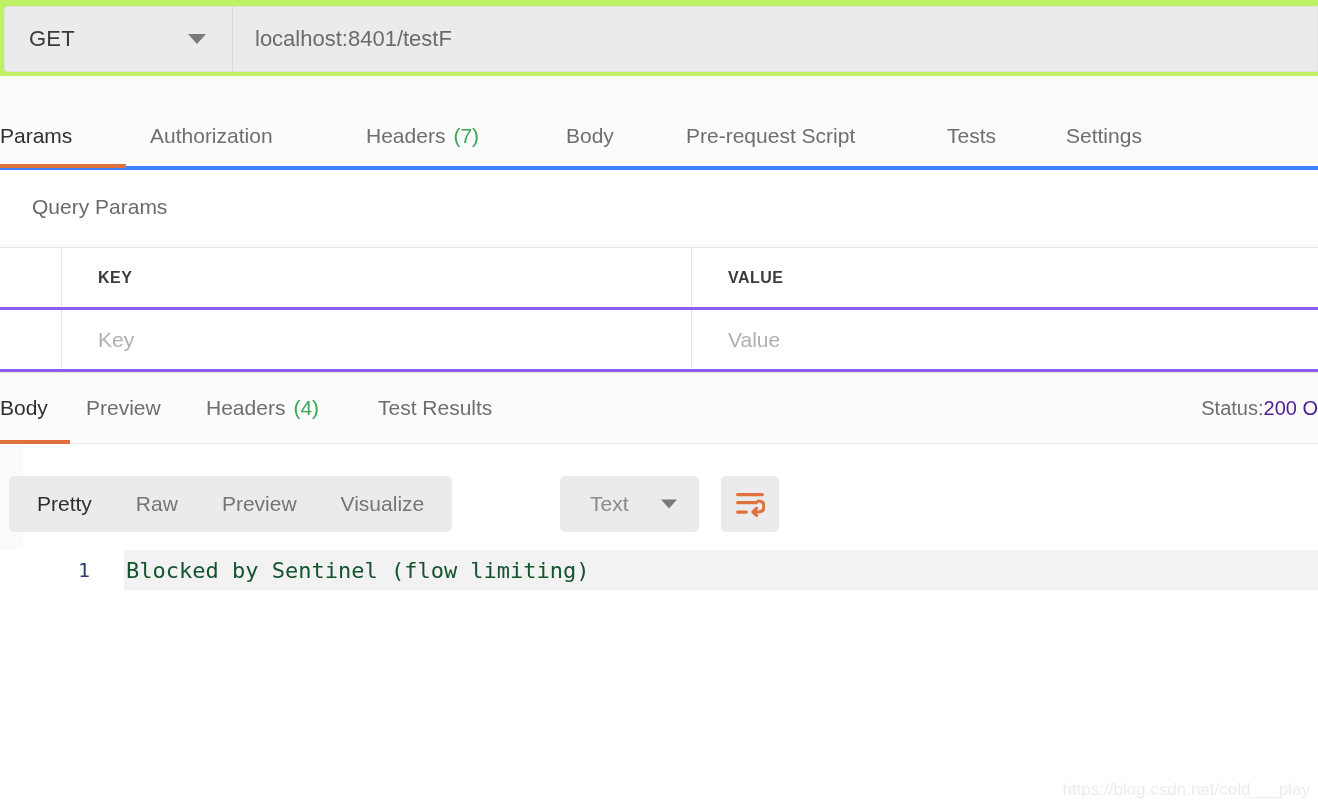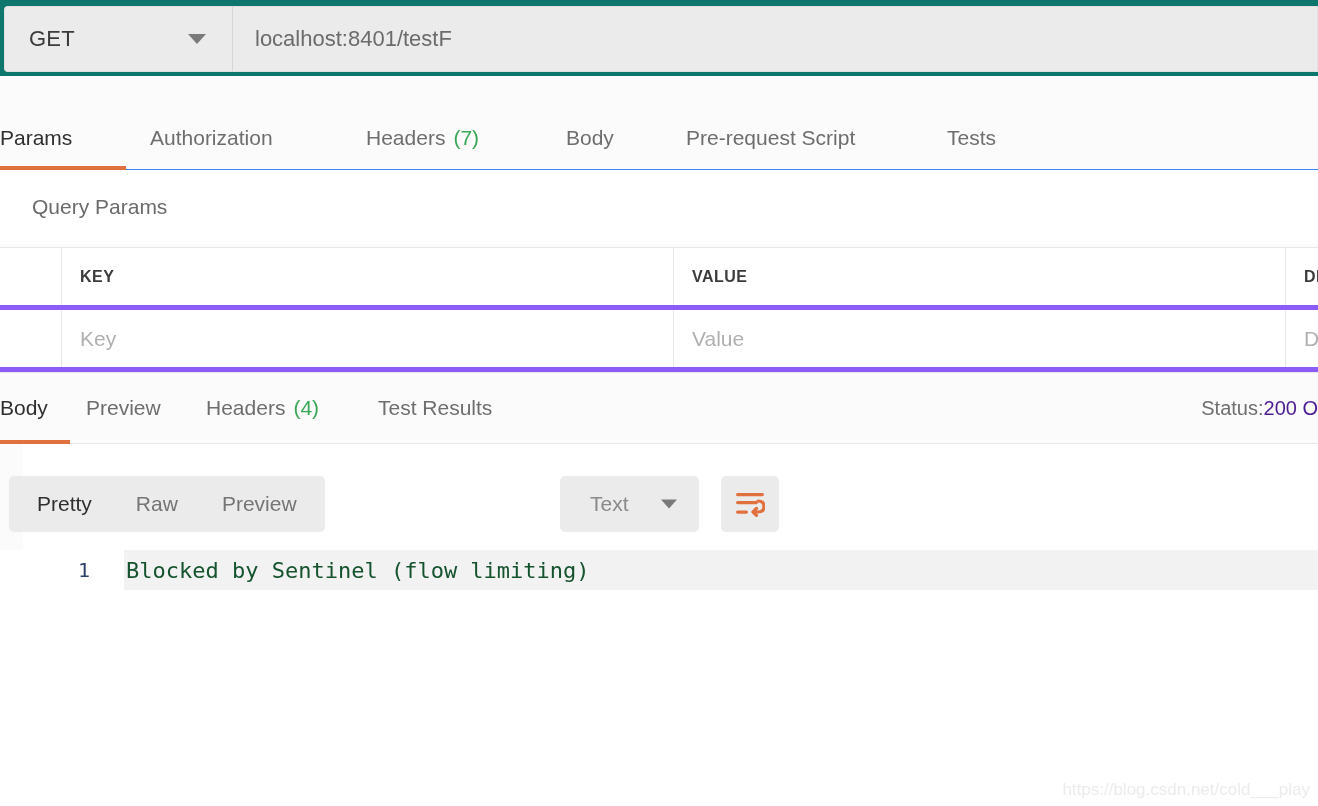--- a/index.html
+++ b/index.html
@@ -8,21 +8,21 @@
     width: 1318px; height: 806px;
     background: #fbfbfb;
     font-family: "Liberation Sans", sans-serif;
     overflow: hidden;
   }
 
   
   .url-bar {
     position: absolute; left: 0; top: 0;
     width: 1318px; height: 76px;
-    background: #0f766e;
+    background: #bef264;
   }
   .method-select {
     position: absolute; left: 4px; top: 6px;
     width: 228px; height: 66px;
     background: #ebebeb;
     border: 1px solid #e0e0e0;
     border-right: none;
     border-radius: 4px 0 0 4px;
     display: flex; align-items: center;
     cursor: pointer;
@@ -54,21 +54,21 @@
     margin-left: 22px;
     font-size: 22px;
     color: #6b6b6b;
   }
 
   
   .req-tabs {
     position: absolute; left: 0; top: 106px;
     width: 1318px; height: 64px;
     background: #fbfbfb;
-    border-bottom: 1px solid #3b82f6;
+    border-bottom: 4px solid #3b82f6;
     display: flex; align-items: center;
   }
   .req-tab {
     position: relative;
     height: 64px;
     display: flex; align-items: center;
     font-size: 21px;
     color: #6e6e6e;
     cursor: pointer;
     white-space: nowrap;
@@ -93,21 +93,21 @@
     font-size: 21px;
     color: #6b6b6b;
   }
 
   .params-table {
     position: absolute; left: 0; top: 247px;
     width: 1318px;
     background: #fff;
     border-top: 1px solid #e8e8e8;
   }
-  .ptr { display: flex; height: 62px; border-bottom: 5px solid #8b5cf6; }
+  .ptr { display: flex; height: 62px; border-bottom: 3px solid #8b5cf6; gap: 18px; }
   .pcell {
     display: flex; align-items: center;
     border-right: 1px solid #e8e8e8;
     height: 100%;
     overflow: hidden;
   }
   .pcell.check { width: 62px; flex: none; }
   .pcell.key   { width: 612px; flex: none; }
   .pcell.value { width: 612px; flex: none; }
   .pcell.desc  { width: 400px; flex: none; border-right: none; }
@@ -257,20 +257,23 @@
       <span class="tab-count">(7)</span>
     </div>
     <div class="req-tab" style="position: absolute; left: 566px; width: 66px;">
       <span>Body</span>
     </div>
     <div class="req-tab" style="position: absolute; left: 686px; width: 203px;">
       <span>Pre-request Script</span>
     </div>
     <div class="req-tab" style="position: absolute; left: 947px; width: 63px;">
       <span>Tests</span>
+    </div>
+    <div class="req-tab" style="position: absolute; left: 1066px; width: 91px;">
+      <span>Settings</span>
     </div>
   </div>
 
 <div class="qp-title-row">
   <span class="qp-title">Query Params</span>
 </div>
 
 <div class="params-table">
   <div class="ptr">
     <div class="pcell check"></div>
@@ -322,20 +325,23 @@
   <div class="seg-group" id="segGroup">
       <div class="seg active">
         <span>Pretty</span>
       </div>
       <div class="seg">
         <span>Raw</span>
       </div>
       <div class="seg">
         <span>Preview</span>
       </div>
+      <div class="seg">
+        <span>Visualize</span>
+      </div>
     </div>
 </div>
 
 <div class="fmt-select">
   <span class="fmt-label">Text</span>
   <span class="fmt-caret"></span>
 </div>
 
 <div class="wrap-btn">
   <svg width="30" height="26" viewBox="0 0 30 26">

